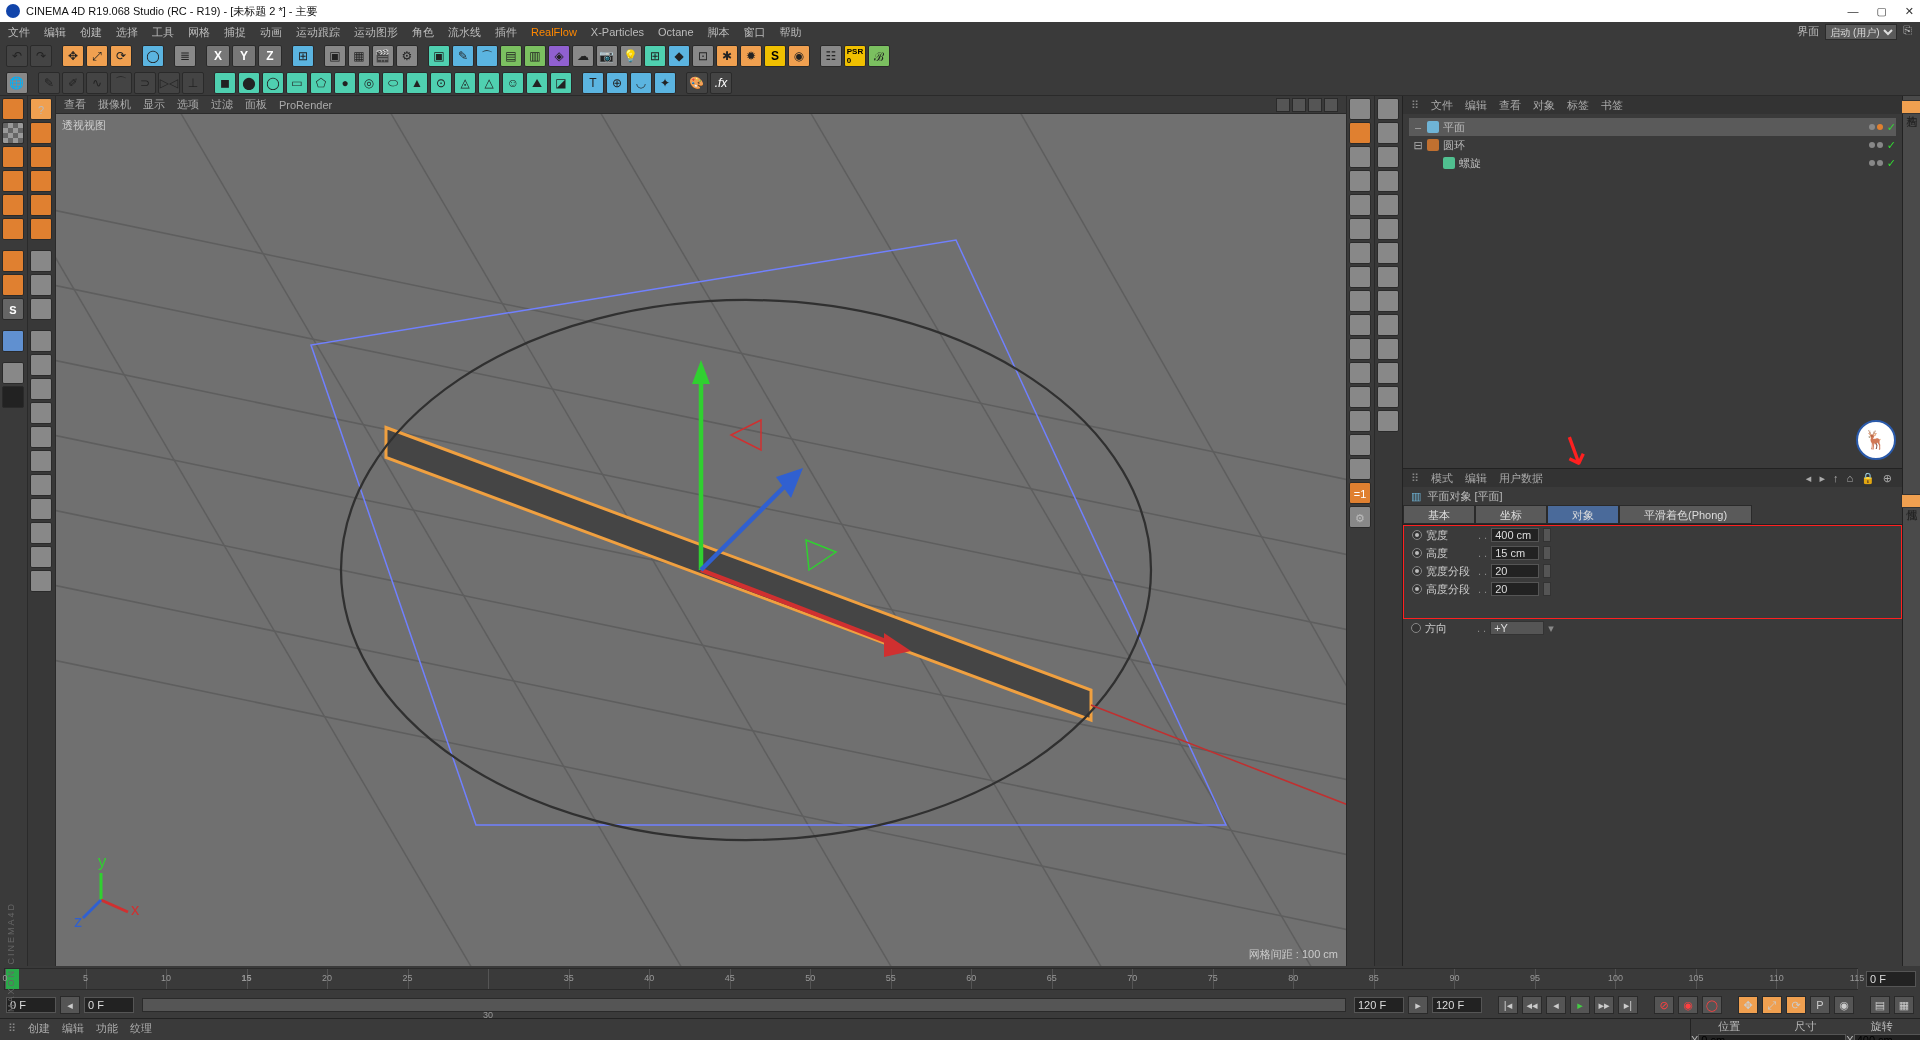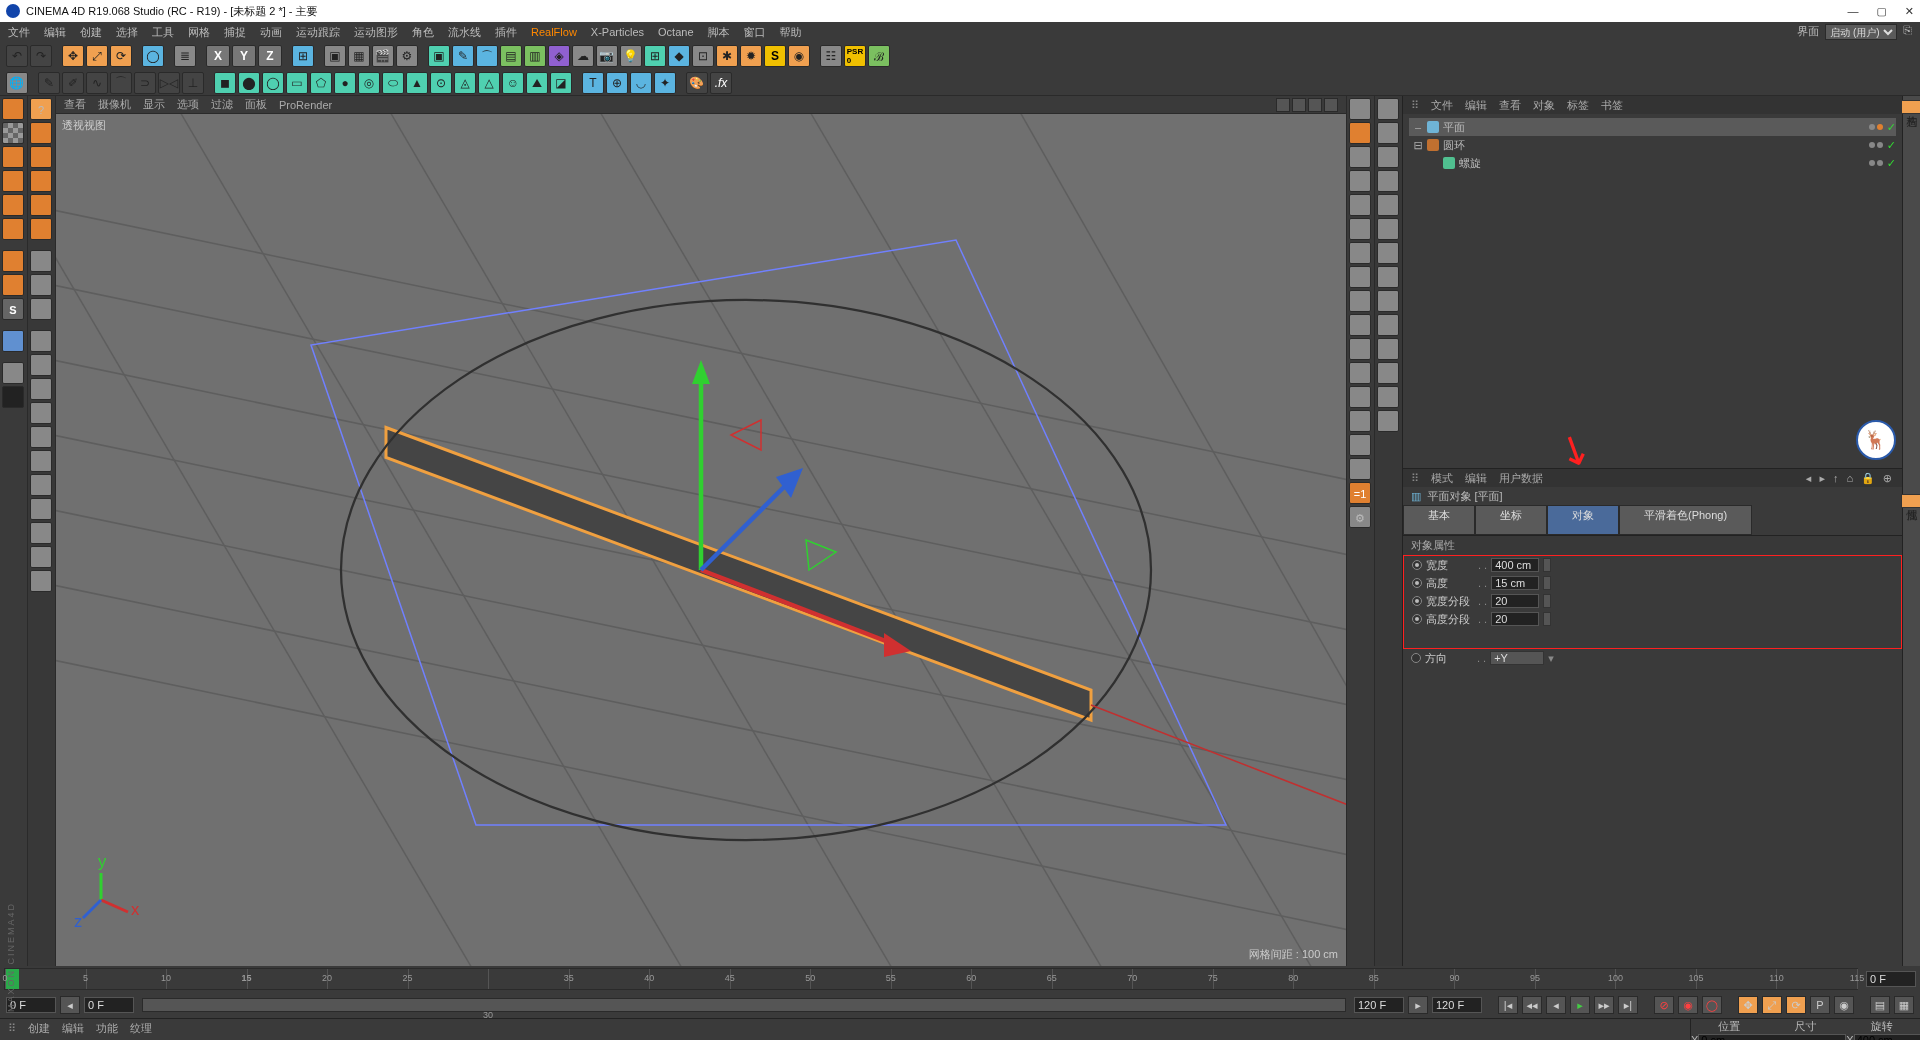--- a/index.html
+++ b/index.html
@@ -70,21 +70,21 @@
 .dot { width:6px; height:6px; border-radius:50%; }
 .dot.g { background:#888; }
 .dot.o { background:#e08030; }
 .chk { color:#3d3; margin-left:2px; }
 .arrow-annot { position:absolute; font-size:40px; color:#ff2020; right:310px; bottom:-4px; transform:rotate(25deg); pointer-events:none; }
 
 .attrpane { flex:1; background:#3a3a3a; display:flex; flex-direction:column; }
 .attrhead { height:18px; background:#333; display:flex; align-items:center; gap:12px; padding:0 8px; color:#aaa; }
 .attrhead .right { margin-left:auto; display:flex; gap:6px; }
 .objname { height:18px; display:flex; align-items:center; gap:6px; padding:0 8px; background:#3a3a3a; }
-.attrtabs { height:31px; display:flex; border-bottom:1px solid #222; }
+.attrtabs { height:20px; display:flex; border-bottom:1px solid #222; }
 .attrtabs .tab { flex:0 0 auto; padding:2px 24px; background:#5a5a5a; border:1px solid #2a2a2a; color:#ddd; }
 .attrtabs .tab.act { background:#4a6a9a; }
 .sectionlabel { padding:2px 8px; background:#383838; color:#aaa; }
 .proprow { display:flex; align-items:center; height:18px; gap:4px; padding:0 8px; }
 .proplabel { flex:0 0 48px; color:#ccc; }
 .dots { color:#888; }
 .propval { width:48px; height:14px; background:#222; border:1px solid #555; color:#ddd; padding:0 3px; }
 .propspin { width:8px; height:14px; background:#555; border:1px solid #333; }
 .propsel { width:54px; height:14px; background:#555; border:1px solid #333; color:#ddd; padding:0 3px; }
 .radio { width:10px; height:10px; border-radius:50%; border:1px solid #888; background:#333; }
@@ -463,21 +463,20 @@
       <div class="objname">
         <span style="color:#6fb4d6">▥</span>
         <span>平面对象 [平面]</span>
       </div>
       <div class="attrtabs" id="attrtabs">
           <div class="tab">基本</div>
           <div class="tab">坐标</div>
           <div class="tab act">对象</div>
           <div class="tab">平滑着色(Phong)</div>
         </div>
-      <div class="sectionlabel">对象属性</div>
       <div class="redbox" style="padding-bottom:20px">
         <div id="proprows">
             <div class="proprow">
               <div class="radio on"></div>
               <div class="proplabel">宽度</div>
               <span class="dots">. .</span>
               <input class="propval" value="400 cm" style="">
               <div class="propspin"></div>
             </div>
             <div class="proprow">

